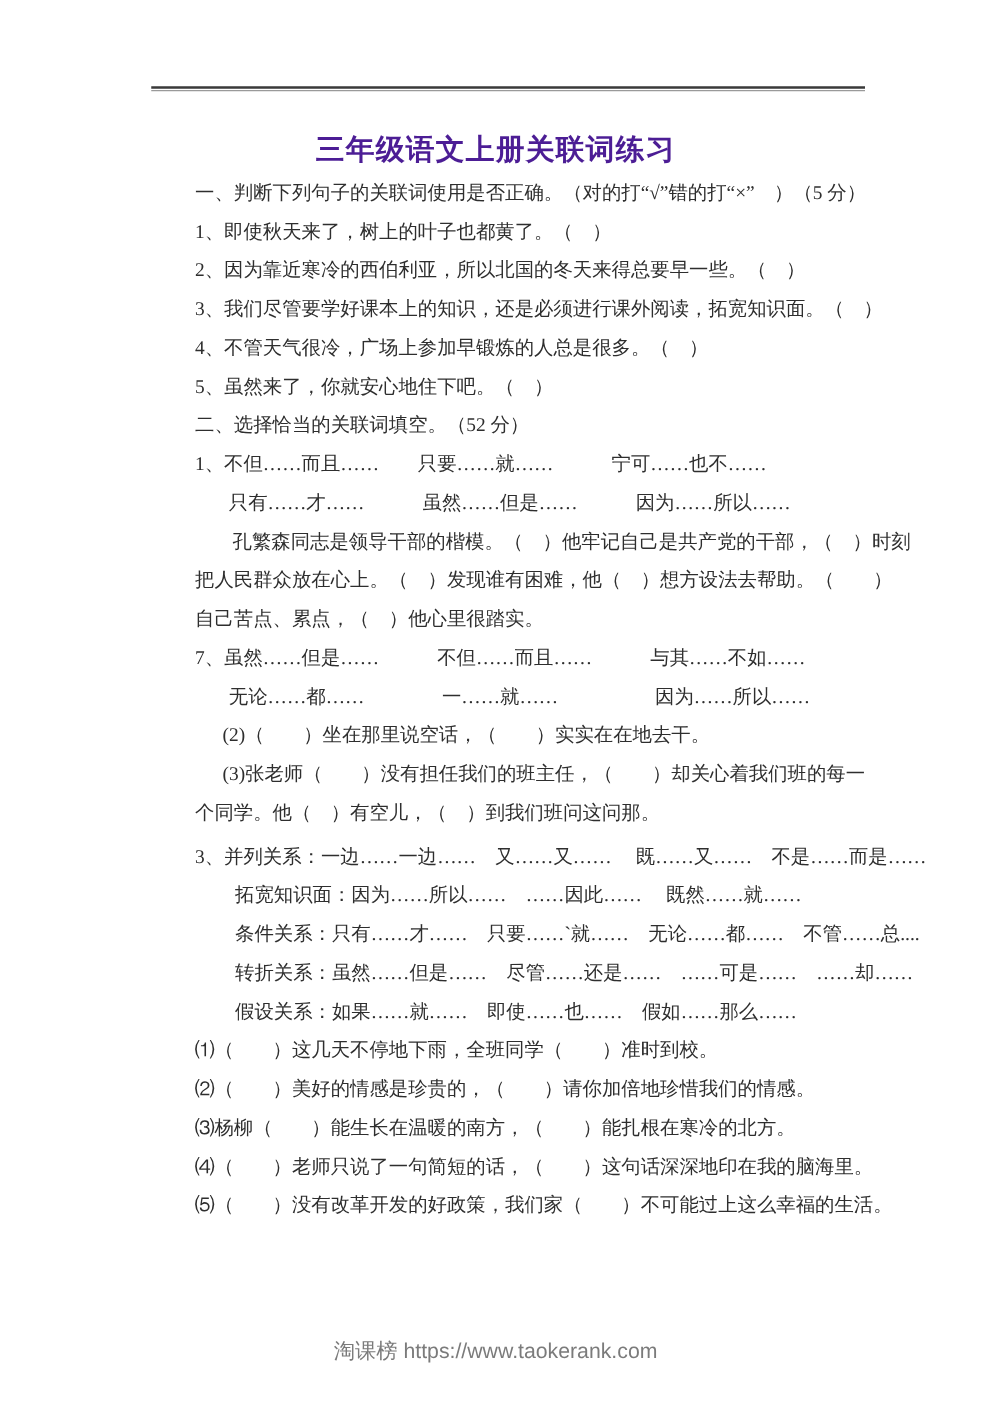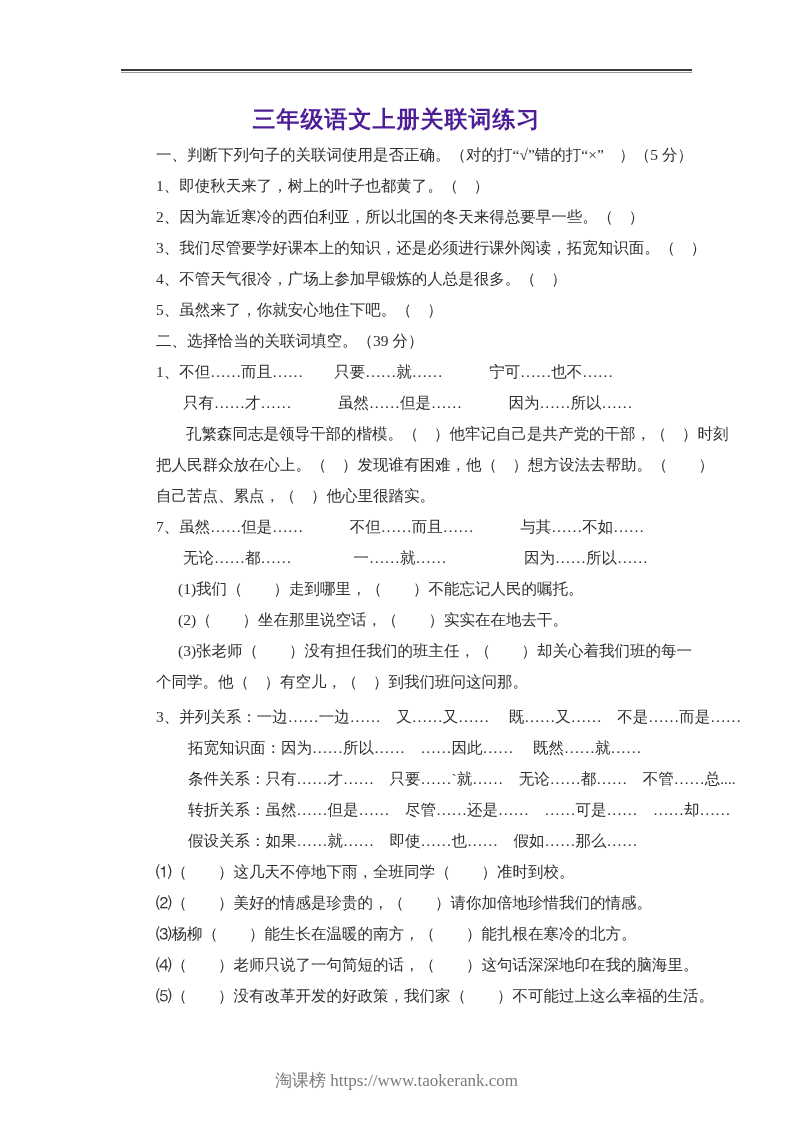--- a/index.html
+++ b/index.html
@@ -31,21 +31,21 @@
   .qrow { display:flex; padding-right:30px; }
   .qrow .blank { flex:0 0 auto; }
   .ind-sm  { padding-left:22px; }
   .ind-md  { padding-left:27px; }
   .ind-rel { padding-left:32px; }
   .ind-para{ padding-left:30px; }
   .gap-top { margin-top:4px; }
   .footer {
     position:absolute; top:1069px; left:0; width:100%;
     text-align:center;
-    font-family:Liberation Serif, serif;
+    font-family:Liberation Sans, sans-serif;
     font-size:17px; color:#7b7b7b;
   }
 </style>
 </head>
 <body>
 
 <div class="header-rule"></div>
 
 <div class="page-title">三年级语文上册关联词练习</div>
 
@@ -67,31 +67,30 @@
   </div>
   <div class="line qrow">
     <span class="qtext">4、不管天气很冷，广场上参加早锻炼的人总是很多。</span>
     <span class="blank">（　）</span>
   </div>
   <div class="line qrow">
     <span class="qtext">5、虽然来了，你就安心地住下吧。</span>
     <span class="blank">（　）</span>
   </div>
 
-  <div class="line">二、选择恰当的关联词填空。（39 分）</div>
+  <div class="line">二、选择恰当的关联词填空。（52 分）</div>
 
   <div class="line">1、不但……而且……　　只要……就……　　　宁可……也不……</div>
   <div class="line ind-md">只有……才……　　　虽然……但是……　　　因为……所以……</div>
   <div class="line ind-para">孔繁森同志是领导干部的楷模。（　）他牢记自己是共产党的干部，（　）时刻</div>
   <div class="line">把人民群众放在心上。（　）发现谁有困难，他（　）想方设法去帮助。（　　）</div>
   <div class="line">自己苦点、累点，（　）他心里很踏实。</div>
 
   <div class="line">7、虽然……但是……　　　不但……而且……　　　与其……不如……</div>
   <div class="line ind-md">无论……都……　　　　一……就……　　　　　因为……所以……</div>
-  <div class="line ind-sm">(1)我们（　　）走到哪里，（　　）不能忘记人民的嘱托。</div>
   <div class="line ind-sm">(2)（　　）坐在那里说空话，（　　）实实在在地去干。</div>
   <div class="line ind-sm">(3)张老师（　　）没有担任我们的班主任，（　　）却关心着我们班的每一</div>
   <div class="line">个同学。他（　）有空儿，（　）到我们班问这问那。</div>
 
   <div class="line gap-top">3、并列关系：一边……一边……　又……又……　 既……又……　不是……而是……</div>
   <div class="line ind-rel">拓宽知识面：因为……所以……　……因此……　 既然……就……</div>
   <div class="line ind-rel">条件关系：只有……才……　只要……`就……　无论……都……　不管……总....</div>
   <div class="line ind-rel">转折关系：虽然……但是……　尽管……还是……　……可是……　……却……</div>
   <div class="line ind-rel">假设关系：如果……就……　即使……也……　假如……那么……</div>
 

